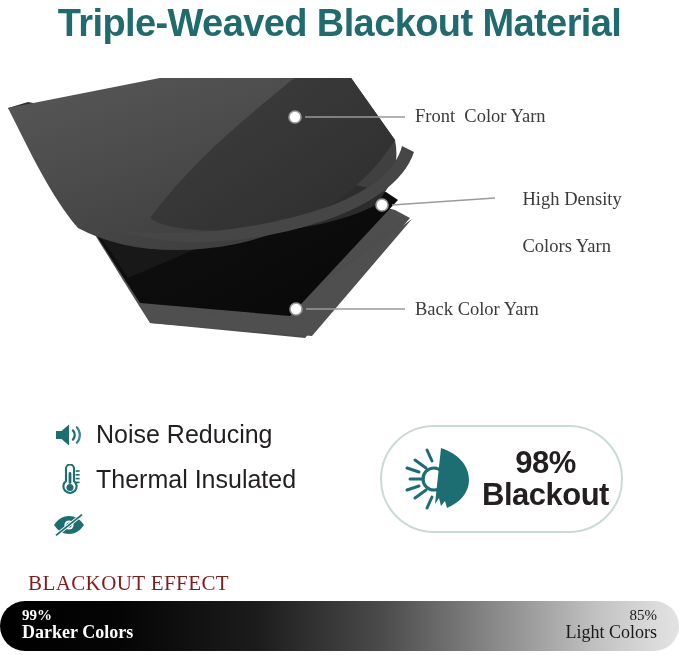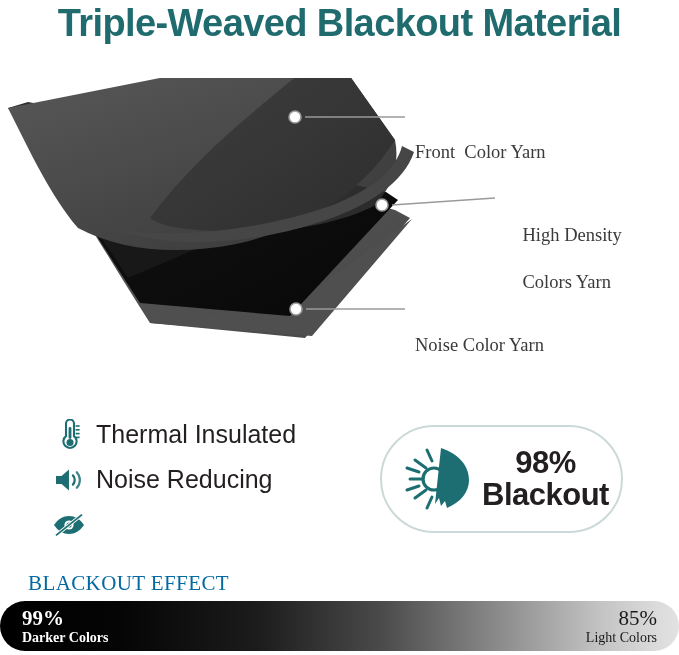--- a/index.html
+++ b/index.html
@@ -26,21 +26,20 @@
   .diagram{position:absolute;left:0;top:78px;width:679px;height:280px;}
   .diagram svg{display:block;}
 
   .lbl{
     position:absolute;
     font-family:"Liberation Serif", serif;
     color:#3a3a3a;
     font-size:18.5px;
     line-height:1.28;
     white-space:pre;
-    margin-top:36px;
   }
   .lbl-front{left:415px;top:105px;}
   .lbl-high{left:504px;top:164px;}
   .lbl-back{left:415px;top:298px;}
 
   
   .features{position:absolute;left:48px;top:412px;width:330px;}
   .feat{
     display:flex;align-items:center;
     height:45px;
@@ -78,21 +77,21 @@
     padding-right:13px;
   }
   .badge-pct{font-size:31px;display:block;}
   .badge-word{font-size:31px;display:block;}
 
   
   .be-title{
     position:absolute;left:28px;top:571px;
     font-family:"Liberation Serif", serif;
     font-size:21px;
-    color:#0369a1;
+    color:#7f1d1d;
     letter-spacing:0.4px;
     white-space:nowrap;
   }
   .bar{
     position:absolute;left:0;top:601px;
     width:679px;height:50px;
     border-radius:25px;
     background:linear-gradient(to right,#000000 0%,#050505 18%,#1c1c1c 38%,#4a4a4a 56%,#8d8d8d 74%,#c2c2c2 88%,#dcdcdc 97%,#e2e2e2 100%);
     overflow:hidden;
   }
@@ -104,22 +103,22 @@
     line-height:1.08;
   }
   .bar-right{
     position:absolute;right:22px;top:6px;
     color:#1a1a1a;
     font-family:"Liberation Serif", serif;
     font-weight:normal;
     line-height:1.08;
     text-align:right;
   }
-  .bar-pct{font-size:21px;display:block;}
-  .bar-sub{font-size:14px;display:block;}
+  .bar-pct{font-size:15px;display:block;}
+  .bar-sub{font-size:18px;display:block;}
 </style>
 </head>
 <body>
 
 <div class="page">
 
   <div class="title">Triple-Weaved Blackout Material</div>
 
   <div class="diagram">
     <svg width="679" height="280" viewBox="0 0 679 280" xmlns="http://www.w3.org/2000/svg">
@@ -172,54 +171,54 @@
         <circle cx="296" cy="231" r="6" fill="#ffffff"></circle>
       </g>
     </svg>
   </div>
 
   <div class="lbl lbl-front">Front  Color Yarn</div>
   <div class="lbl lbl-high">
     <span>High Density</span><br>
     <span>Colors Yarn</span>
   </div>
-  <div class="lbl lbl-back">Noise Color Yarn</div>
+  <div class="lbl lbl-back">Back Color Yarn</div>
 
   <div class="features">
+
+    <div class="feat">
+      <span class="feat-ico">
+        <svg width="32" height="28" viewBox="0 0 32 28" xmlns="http://www.w3.org/2000/svg">
+          <path d="M3 10h5.5L16 3.5v21L8.5 18H3z" fill="#1d6e73"></path>
+          <path d="M20 9.5a7 7 0 0 1 0 9" fill="none" stroke="#1d6e73" stroke-width="2.4" stroke-linecap="round"></path>
+          <path d="M23.8 6.2a11.5 11.5 0 0 1 0 15.6" fill="none" stroke="#1d6e73" stroke-width="2.2" stroke-linecap="round" opacity="0.85"></path>
+        </svg>
+      </span>
+      <span class="feat-txt">Noise Reducing</span>
+    </div>
 
     <div class="feat">
       <span class="feat-ico">
         <svg width="30" height="32" viewBox="0 0 30 32" xmlns="http://www.w3.org/2000/svg">
           <path d="M12 4.5a4 4 0 0 1 8 0v12.6a6.6 6.6 0 1 1-8 0z" fill="none" stroke="#1d6e73" stroke-width="2.1"></path>
           <circle cx="16" cy="23.4" r="3.5" fill="#1d6e73"></circle>
           <rect x="14.6" y="8" width="2.8" height="12" rx="1.4" fill="#1d6e73"></rect>
           <g fill="#1d6e73">
             <rect x="21.6" y="6.2" width="4" height="1.6"></rect>
             <rect x="21.6" y="10" width="4" height="1.6"></rect>
             <rect x="21.6" y="13.8" width="4" height="1.6"></rect>
             <rect x="21.6" y="17.6" width="4" height="1.6"></rect>
           </g>
         </svg>
       </span>
       <span class="feat-txt">Thermal Insulated</span>
     </div>
 
     <div class="feat">
       <span class="feat-ico">
-        <svg width="32" height="28" viewBox="0 0 32 28" xmlns="http://www.w3.org/2000/svg">
-          <path d="M3 10h5.5L16 3.5v21L8.5 18H3z" fill="#1d6e73"></path>
-          <path d="M20 9.5a7 7 0 0 1 0 9" fill="none" stroke="#1d6e73" stroke-width="2.4" stroke-linecap="round"></path>
-          <path d="M23.8 6.2a11.5 11.5 0 0 1 0 15.6" fill="none" stroke="#1d6e73" stroke-width="2.2" stroke-linecap="round" opacity="0.85"></path>
-        </svg>
-      </span>
-      <span class="feat-txt">Noise Reducing</span>
-    </div>
-
-    <div class="feat">
-      <span class="feat-ico">
         <svg width="36" height="26" viewBox="0 0 36 26" xmlns="http://www.w3.org/2000/svg">
           <path d="M3 13c4-6 9.2-9 15-9s11 3 15 9c-4 6-9.2 9-15 9S7 19 3 13z" fill="#1d6e73"></path>
           <circle cx="18" cy="13" r="4.6" fill="#ffffff"></circle>
           <circle cx="18" cy="13" r="2.6" fill="#1d6e73"></circle>
           <line x1="5" y1="23.4" x2="31" y2="2.6" stroke="#ffffff" stroke-width="3.4"></line>
           <line x1="5" y1="23.4" x2="31" y2="2.6" stroke="#1d6e73" stroke-width="1.8"></line>
         </svg>
       </span>
     </div>
 

